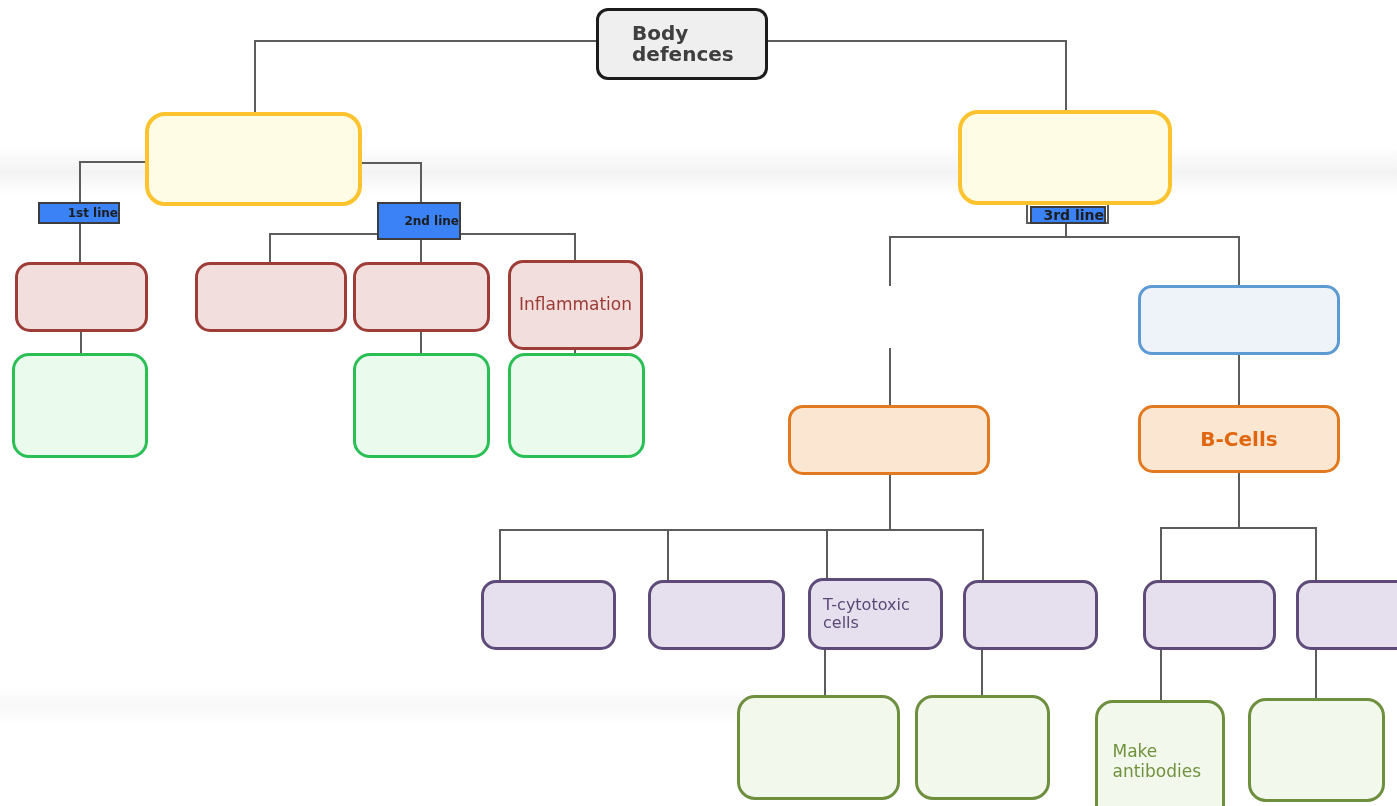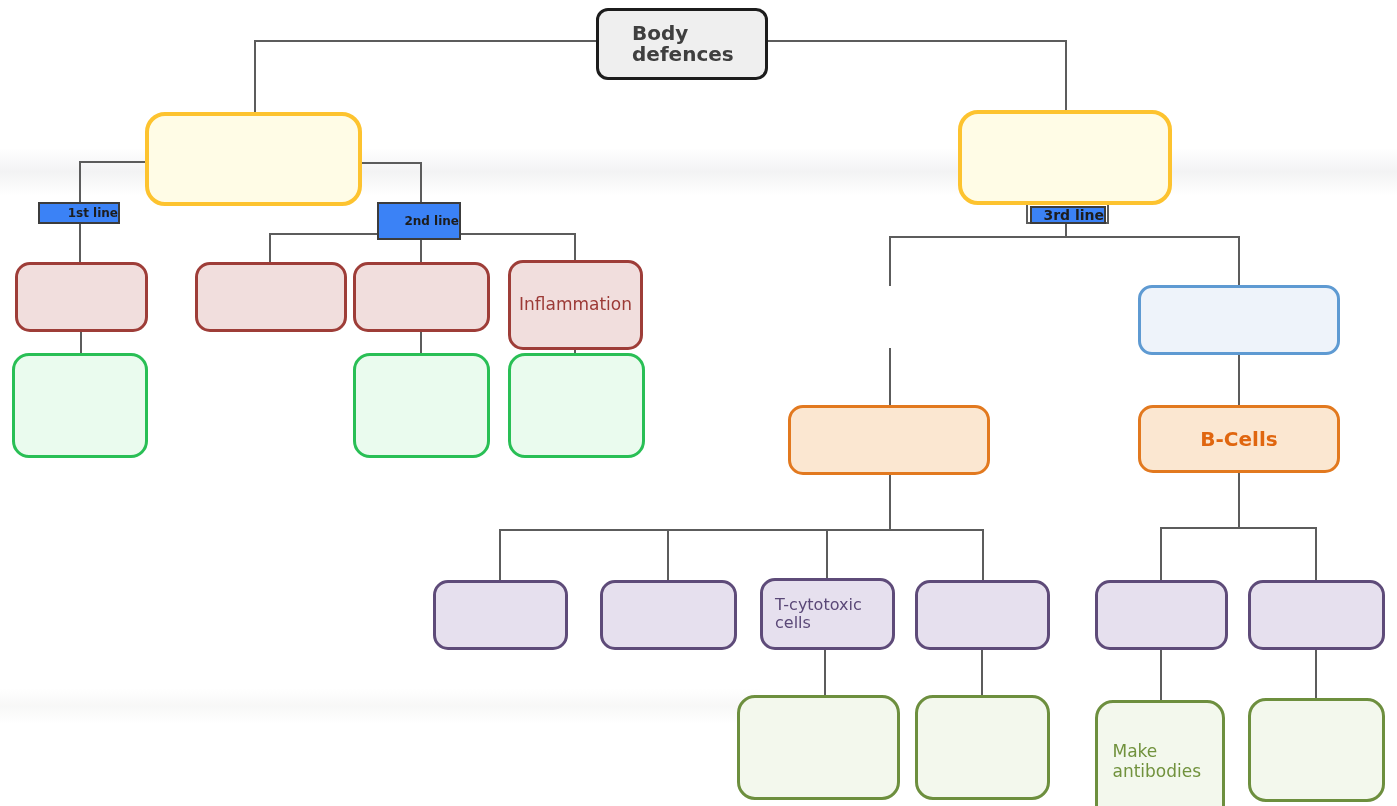--- a/index.html
+++ b/index.html
@@ -19,21 +19,21 @@
   .node.root{
     border:3px solid var(--root-border);background:var(--root-fill);
     color:var(--root-text);font-weight:bold;font-size:20px;border-radius:12px;
     line-height:1.05;
   }
   .node.yellow{border:4px solid var(--yellow-border);background:var(--yellow-fill);border-radius:20px;}
   .node.red{border:3px solid var(--red-border);background:var(--red-fill);color:var(--red-text);font-size:17px;}
   .node.green{border:3px solid var(--green-border);background:var(--green-fill);border-radius:17px;}
   .node.blue{border:3px solid var(--blue-border);background:var(--blue-fill);color:var(--blue-text);font-size:20px;border-radius:14px;}
   .node.orange{border:3px solid var(--orange-border);background:var(--orange-fill);color:var(--orange-text);font-size:20px;font-weight:600;}
-  .node.purple{border:3px solid var(--purple-border);background:var(--purple-fill);color:var(--purple-text);font-size:16px;}
+  .node.purple{border:3px solid var(--purple-border);background:var(--purple-fill);color:var(--purple-text);font-size:16px;margin-left:48px;}
   .node.olive{border:3px solid var(--olive-border);background:var(--olive-fill);color:var(--olive-text);font-size:17px;border-radius:18px;}
   .line-label{
     position:absolute;box-sizing:border-box;background:#3b82f6;
     border:2px solid var(--label-border);display:flex;align-items:center;justify-content:flex-end;
     font-size:12px;font-weight:bold;color:#1d1d1d;
   }
   .wrap-narrow{display:inline-block;}
 </style>
 </head>
 <body>

